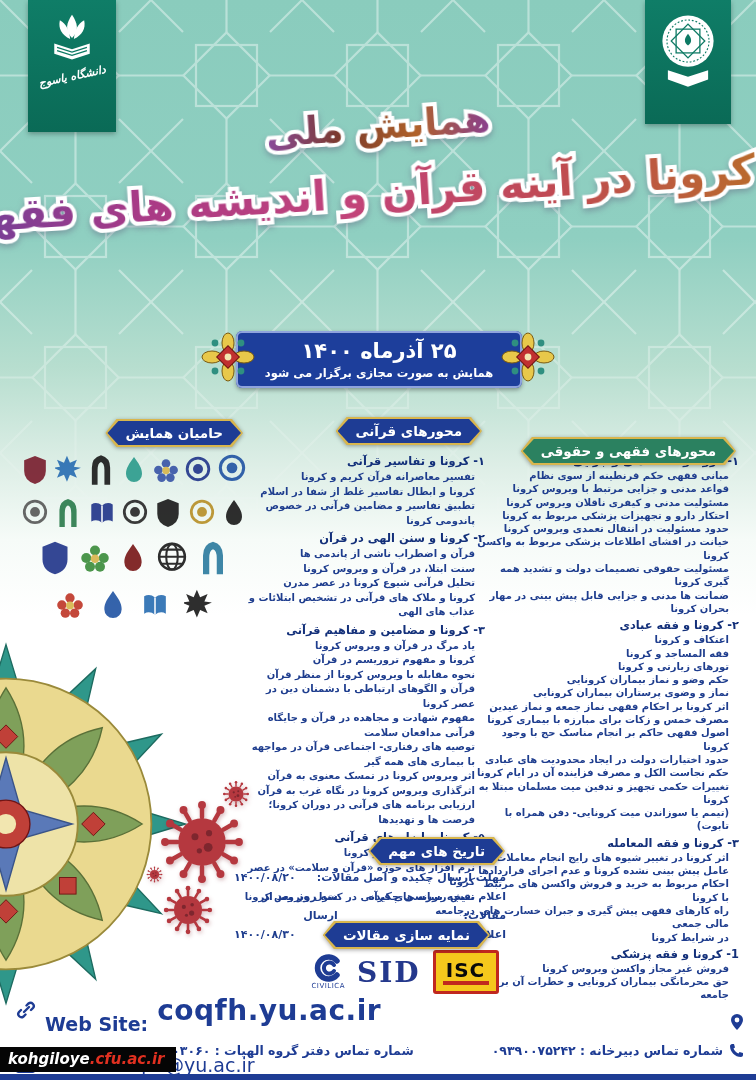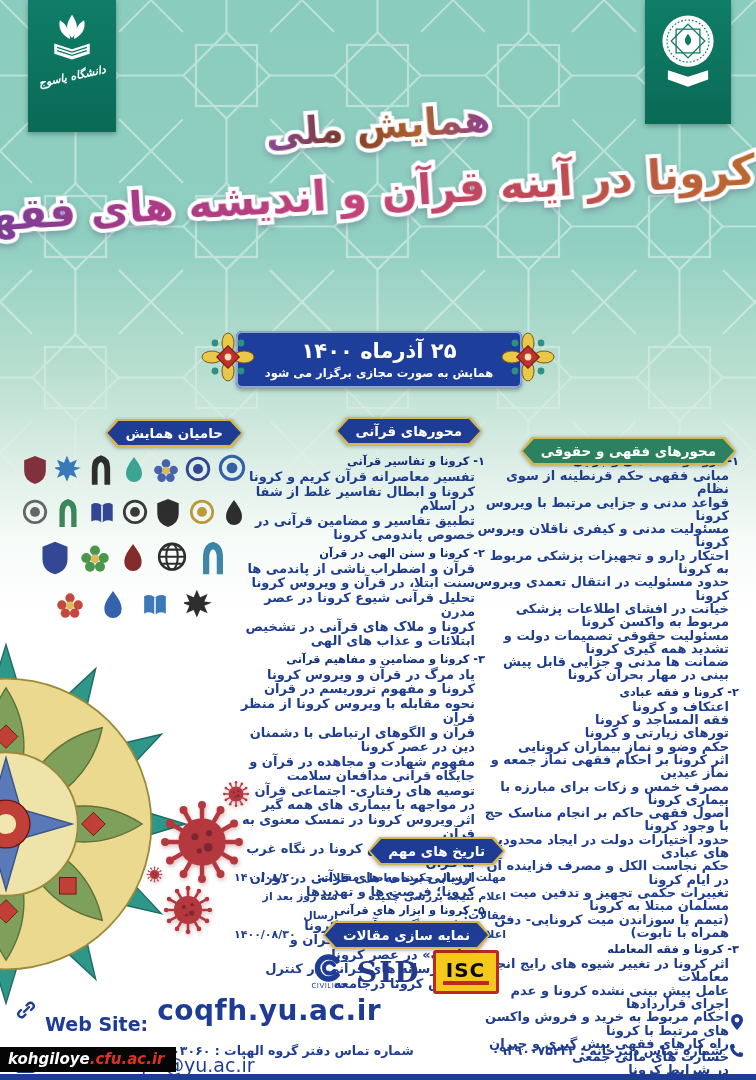--- a/index.html
+++ b/index.html
@@ -35,21 +35,21 @@
   .orn{position:absolute;top:330px;z-index:4;}
   .orn.l{left:198px;}
   .orn.r{left:498px;}
   
   .pill{position:absolute;filter:drop-shadow(0 1.5px 2px rgba(0,0,0,.35));--hex:polygon(11px 0,calc(100% - 11px) 0,100% 50%,calc(100% - 11px) 100%,11px 100%,0 50%);z-index:3;}
   .pill .rim{clip-path:var(--hex);background:#d8b64e;padding:2px;}
   .pill .core{clip-path:var(--hex);background:#1e3c94;color:#fff;font-weight:800;font-size:13.5px;padding:4px 18px;white-space:nowrap;direction:rtl;text-align:right;}
   .pill.green .core{background:#2b8160;}
   
   .col{position:absolute;direction:rtl;text-align:right;color:#1e3d8e;font-weight:bold;z-index:2;}
-  .col .tline{font-size:13px;line-height:13.3px;padding-left:2px;}
+  .col .tline{font-size:10px;line-height:13.3px;padding-left:2px;}
   .col .tline:not(.head){padding-right:10px;}
   .col .tline.head{font-size:11.4px;color:#13307a;line-height:16px;margin-top:2px;}
   #col-fiqh{top:451px;right:17px;width:268px;}
   #col-quran{top:451px;right:271px;width:246px;}
   #col-quran .tline{line-height:14.5px;}
   #col-quran .tline.head{line-height:17px;}
   
   #supporters{position:absolute;left:22px;top:452px;width:224px;z-index:2;}
   .srow{display:flex;justify-content:space-between;align-items:flex-end;margin-bottom:12px;}
   .srow.c5{padding:0 18px;}
@@ -273,20 +273,21 @@
       <div class="tline">احتکار دارو و تجهیزات پزشکی مربوط به کرونا</div>
       <div class="tline">حدود مسئولیت در انتقال تعمدی ویروس کرونا</div>
       <div class="tline">خیانت در افشای اطلاعات پزشکی مربوط به واکسن کرونا</div>
       <div class="tline">مسئولیت حقوقی تصمیمات دولت و تشدید همه گیری کرونا</div>
       <div class="tline">ضمانت ها مدنی و جزایی قابل پیش بینی در مهار بحران کرونا</div>
       <div class="tline head">۲- کرونا و فقه عبادی</div>
       <div class="tline">اعتکاف و کرونا</div>
       <div class="tline">فقه المساجد و کرونا</div>
       <div class="tline">تورهای زیارتی و کرونا</div>
       <div class="tline">حکم وضو و نماز بیماران کرونایی</div>
+      <div class="tline">نماز و وضوی پرستاران بیماران کرونایی</div>
       <div class="tline">اثر کرونا بر احکام فقهی نماز جمعه و نماز عیدین</div>
       <div class="tline">مصرف خمس و زکات برای مبارزه با بیماری کرونا</div>
       <div class="tline">اصول فقهی حاکم بر انجام مناسک حج با وجود کرونا</div>
       <div class="tline">حدود اختیارات دولت در ایجاد محدودیت های عبادی</div>
       <div class="tline">حکم نجاست الکل و مصرف فزاینده آن در ایام کرونا</div>
       <div class="tline">تغییرات حکمی تجهیز و تدفین میت مسلمان مبتلا به کرونا</div>
       <div class="tline">(تیمم یا سوزاندن میت کرونایی- دفن همراه با تابوت)</div>
       <div class="tline head">۳- کرونا و فقه المعامله</div>
       <div class="tline">اثر کرونا در تغییر شیوه های رایج انجام معاملات</div>
       <div class="tline">عامل پیش بینی نشده کرونا و عدم اجرای قراردادها</div>

